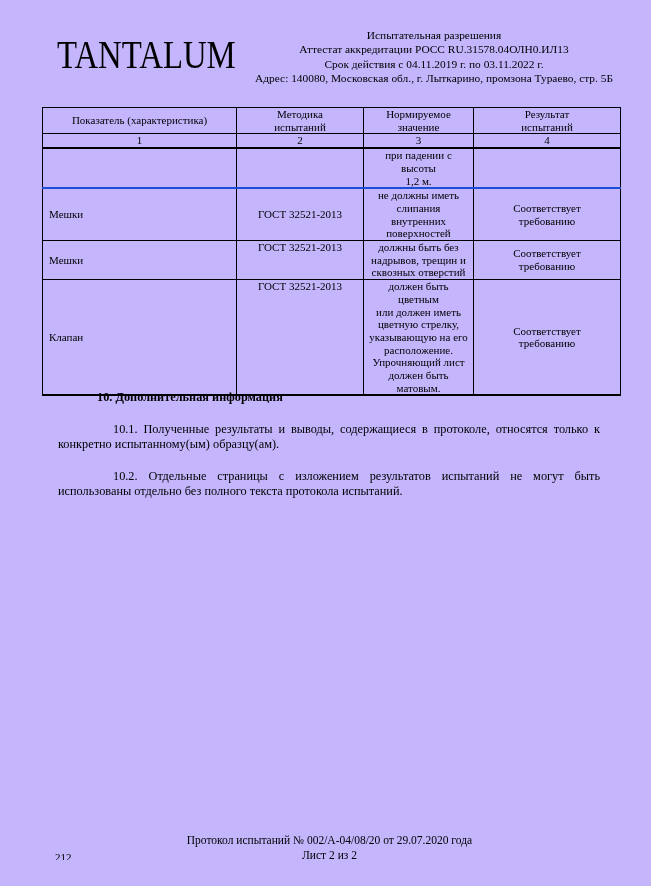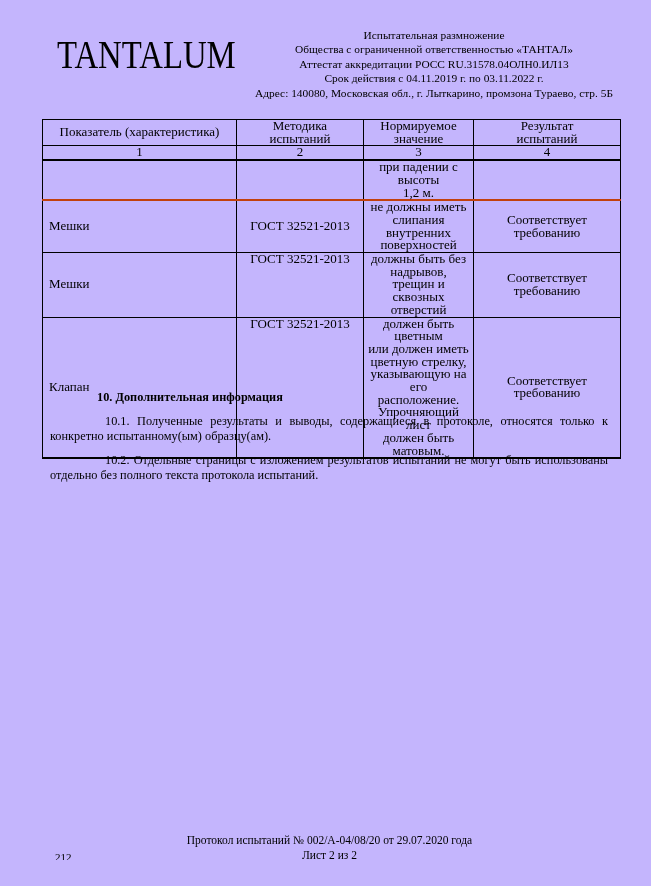--- a/index.html
+++ b/index.html
@@ -14,68 +14,67 @@
     font-size:41px; line-height:46px; white-space:nowrap;
     transform:scaleX(0.8); transform-origin:0 0; letter-spacing:0;
   }
   .lab {
     position:absolute; left:248px; top:28px; width:372px;
     text-align:center; font-size:11.4px; line-height:14.4px;
   }
 
   
   .doc-table {
-    position:absolute; left:42px; top:119px; width:578px;
-    border-collapse:collapse; table-layout:fixed; font-size:13px;
+    position:absolute; left:42px; top:107px; width:578px;
+    border-collapse:collapse; table-layout:fixed; font-size:11px;
   }
   .doc-table td, .doc-table th {
     border:1px solid #000; padding:0 4px; vertical-align:middle;
     line-height:12.7px; font-weight:normal; text-align:center;
   }
   .doc-table .left  { text-align:left; padding-left:6px;margin-top:15px; }
   .doc-table .top   { vertical-align:top; }
   .doc-table .pre   { white-space:pre-line; }
   tr.row-head  { height:23px; }
   tr.row-nums  { height:13px; }
   tr.row-nums td  { border-bottom:2px solid #000; }
   tr.row-cont  { height:31px; }
-  tr.row-cont td  { border-bottom:2px solid #c2410c; }
+  tr.row-cont td  { border-bottom:2px solid #1d4ed8; }
   tr.row-m1    { height:40px; }
   tr.row-m2    { height:39px; }
   tr.row-w     { height:33px; }
   tr.row-k     { height:94px; }
   tr.row-k td  { border-bottom:2px solid #000; }
 
   
   .sec10 {
     position:absolute; left:42px; top:390px; width:574px;
     font-size:12.3px; line-height:15.6px; text-align:justify;
   }
   .sec10 .head { font-weight:bold; text-indent:55px; text-align:left; }
-  .sec10 p { margin:8px; text-indent:55px; }
+  .sec10 p { margin:16px; text-indent:55px; }
 
   
   .footer {
     position:absolute; left:8px; right:0; top:833px;
     text-align:center; font-size:11.5px; line-height:15px;
   }
   .pagenum {
     position:absolute; left:55px; top:852px; height:8px; overflow:hidden;
     font-size:11px; line-height:11px;text-decoration:underline;
   }
 </style>
 </head>
 <body>
 
 <div class="page">
 
   <div class="logo">TANTALUM</div>
   <div class="lab">
-    <div>Испытательная размножение</div>
-    <div>Общества с ограниченной ответственностью «ТАНТАЛ»</div>
+    <div>Испытательная разрешения</div>
     <div>Аттестат аккредитации РОСС RU.31578.04ОЛН0.ИЛ13</div>
     <div>Срок действия с 04.11.2019 г. по 03.11.2022 г.</div>
     <div>Адрес: 140080, Московская обл., г. Лыткарино, промзона Тураево, стр. 5Б</div>
   </div>
 
   <table class="doc-table">
     <colgroup>
       <col style="width:194px">
         <col style="width:127px">
         <col style="width:110px">

